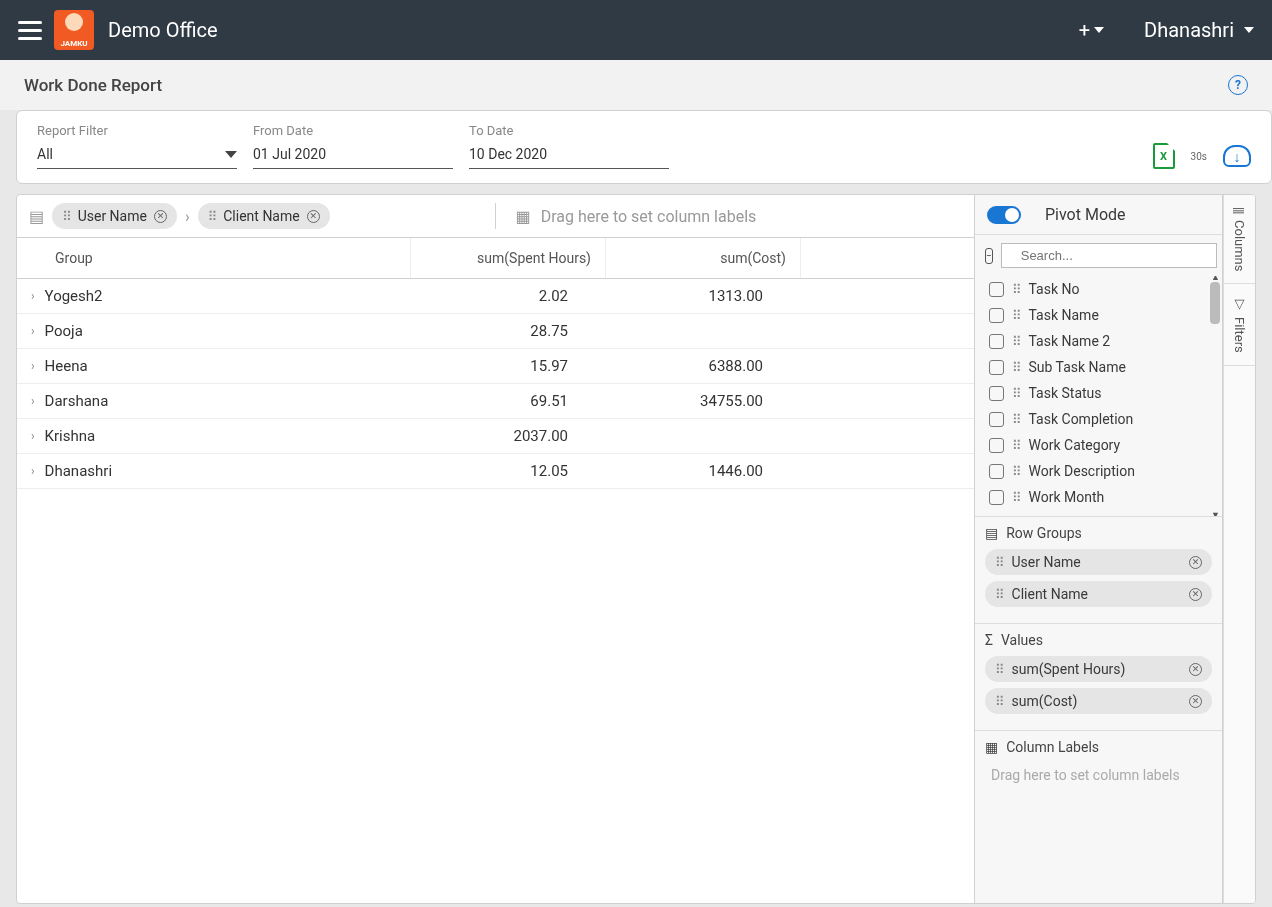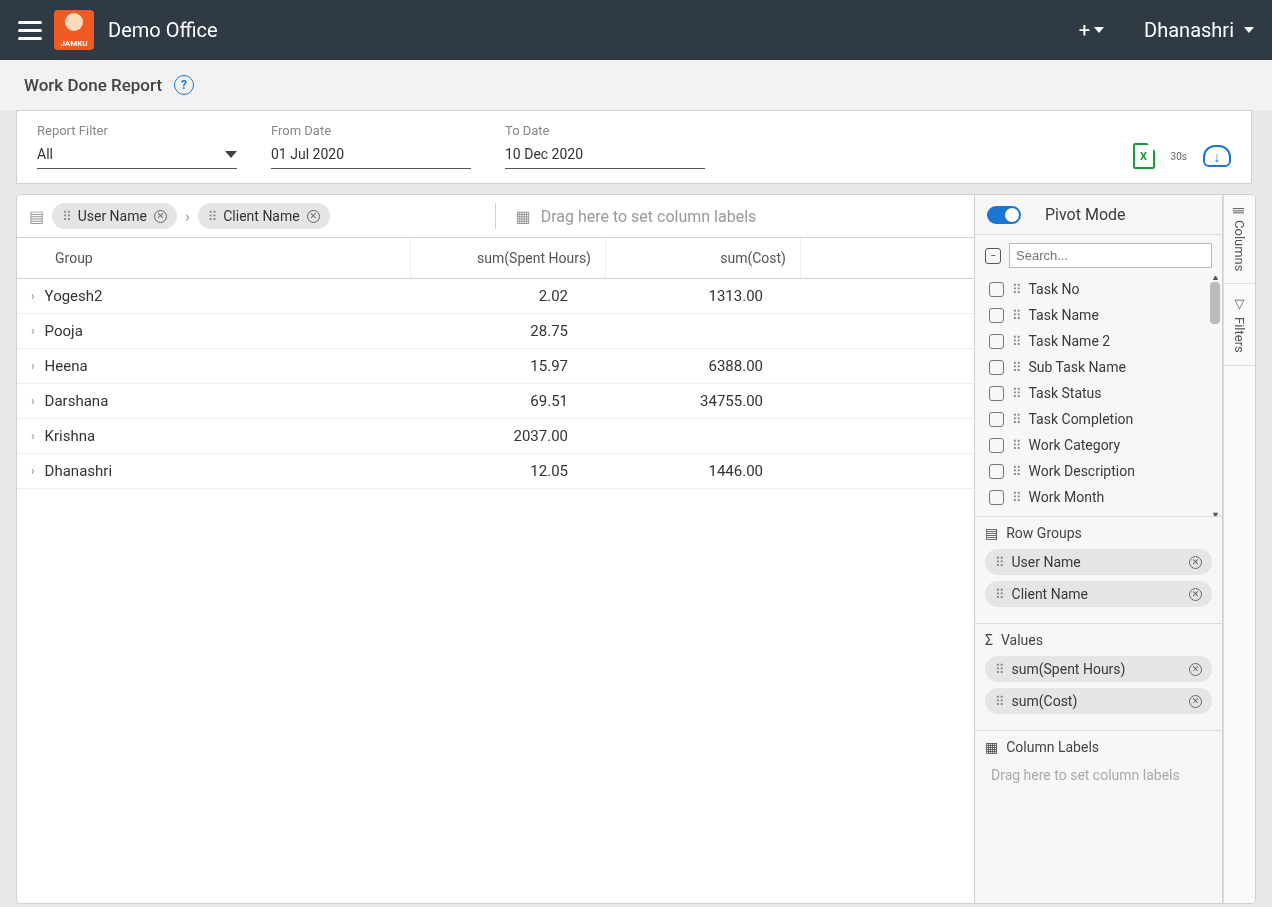--- a/index.html
+++ b/index.html
@@ -35,34 +35,34 @@
 }
 .app-title { font-size: 20px; font-weight: 400; }
 .header-spacer { flex: 1; }
 .header-add { display:flex; align-items:center; gap:4px; cursor:pointer; margin-right:40px; }
 .plus { font-size: 20px; }
 .caret-down { width:0; height:0; border-left:5px solid transparent; border-right:5px solid transparent; border-top:6px solid #fff; }
 .header-user { display:flex; align-items:center; gap:10px; cursor:pointer; font-size:20px; }
 .page-subheader {
   background: #f2f2f2;
   padding: 15px 24px;
-  display:flex; align-items:center; gap:12px;
+  display:flex; align-items:center; gap:12px;justify-content:space-between;
 }
 .page-title { font-size: 17px; color:#444; font-weight:500; }
 .help-circle {
   width:20px; height:20px; border:1.5px solid #1976d2; border-radius:50%; color:#1976d2; display:flex;align-items:center;justify-content:center;font-size:12px;font-weight:bold;
 }
 .filter-bar {
   background: #fff;
-  margin: 0 20px 10px 16px;
+  margin: 0 0 10px 16px;
   border: 1px solid #d0d0d0;
-  border-radius: 1px;
+  border-radius: 6px;
   padding: 12px 20px 14px 20px;
   display:flex;
-  gap: 34px;
+  gap: 16px;
   align-items:flex-end;
 }
 .filter-item { display:flex; flex-direction:column; min-width:200px; }
 .filter-label { font-size:13px; color:#888; margin-bottom:4px; }
 .filter-value { font-size:14px; color:#333; border-bottom:1.5px solid #555; padding:4px 0 6px 0; display:flex; justify-content:space-between; align-items:center; }
 .filter-caret { width:0;height:0;border-left:6px solid transparent;border-right:6px solid transparent;border-top:7px solid #444; }
 .filter-spacer { flex:1; }
 .export-icons { display:flex; align-items:center; gap:16px; }
 .excel-icon { width:22px;height:26px;border:2px solid #1a9b3a;border-radius:2px;position:relative;display:flex;align-items:center;justify-content:center;color:#1a9b3a;font-weight:bold;font-size:11px; }
 .excel-icon::before { content:""; position:absolute; top:-2px; right:-2px; border-style:solid; border-width:0 8px 8px 0; border-color:transparent #fff transparent transparent; }
@@ -106,21 +106,21 @@
 .grid-right {
   width:248px; border-right:1px solid #d0d0d0;
   display:flex; flex-direction:column;
   background:#f7f7f7;
 }
 .pivot-mode { display:flex; align-items:center; gap:24px; padding:10px 12px; border-bottom:1px solid #ddd; }
 .toggle { width:34px;height:18px;background:#1976d2;border-radius:10px;position:relative; }
 .toggle::after{content:"";position:absolute;right:2px;top:2px;width:14px;height:14px;background:#fff;border-radius:50%;}
 .col-search-row{display:flex;align-items:center;gap:8px;padding:8px 10px;}
 .collapse-box{width:16px;height:16px;border:1.5px solid #555;border-radius:3px;display:flex;align-items:center;justify-content:center;font-size:10px;}
-.col-search{flex:1;border:1px solid #bbb;padding:4px 6px;font-size:13px;color:#888;}
+.col-search{flex:1;border:1px solid #bbb;padding:4px 19px;font-size:13px;color:#888;}
 .col-list{flex:0 0 auto;overflow:auto;padding:0 4px 6px 10px;position:relative;}
 .col-item{display:flex;align-items:center;gap:8px;padding:5px 4px;font-size:14px;}
 .chk{width:15px;height:15px;border:1.5px solid #777;border-radius:3px;}
 .scroll-thumb{position:absolute;right:2px;top:6px;width:10px;height:42px;background:#bbb;border-radius:4px;}
 .scroll-arrow{position:absolute;right:2px;font-size:9px;color:#555;}
 .panel-section{border-top:1px solid #ddd;padding:8px 10px 10px 10px;}
 .panel-title{display:flex;align-items:center;gap:8px;font-size:14px;color:#444;margin-bottom:8px;}
 .chip{background:#e5e5e5;border-radius:14px;padding:5px 10px;display:flex;align-items:center;gap:8px;font-size:14px;margin-bottom:6px;justify-content:space-between;}
 .chip-left{display:flex;align-items:center;gap:8px;}
 .panel-drag-hint{color:#aaa;font-size:14px;padding:4px 6px;}

